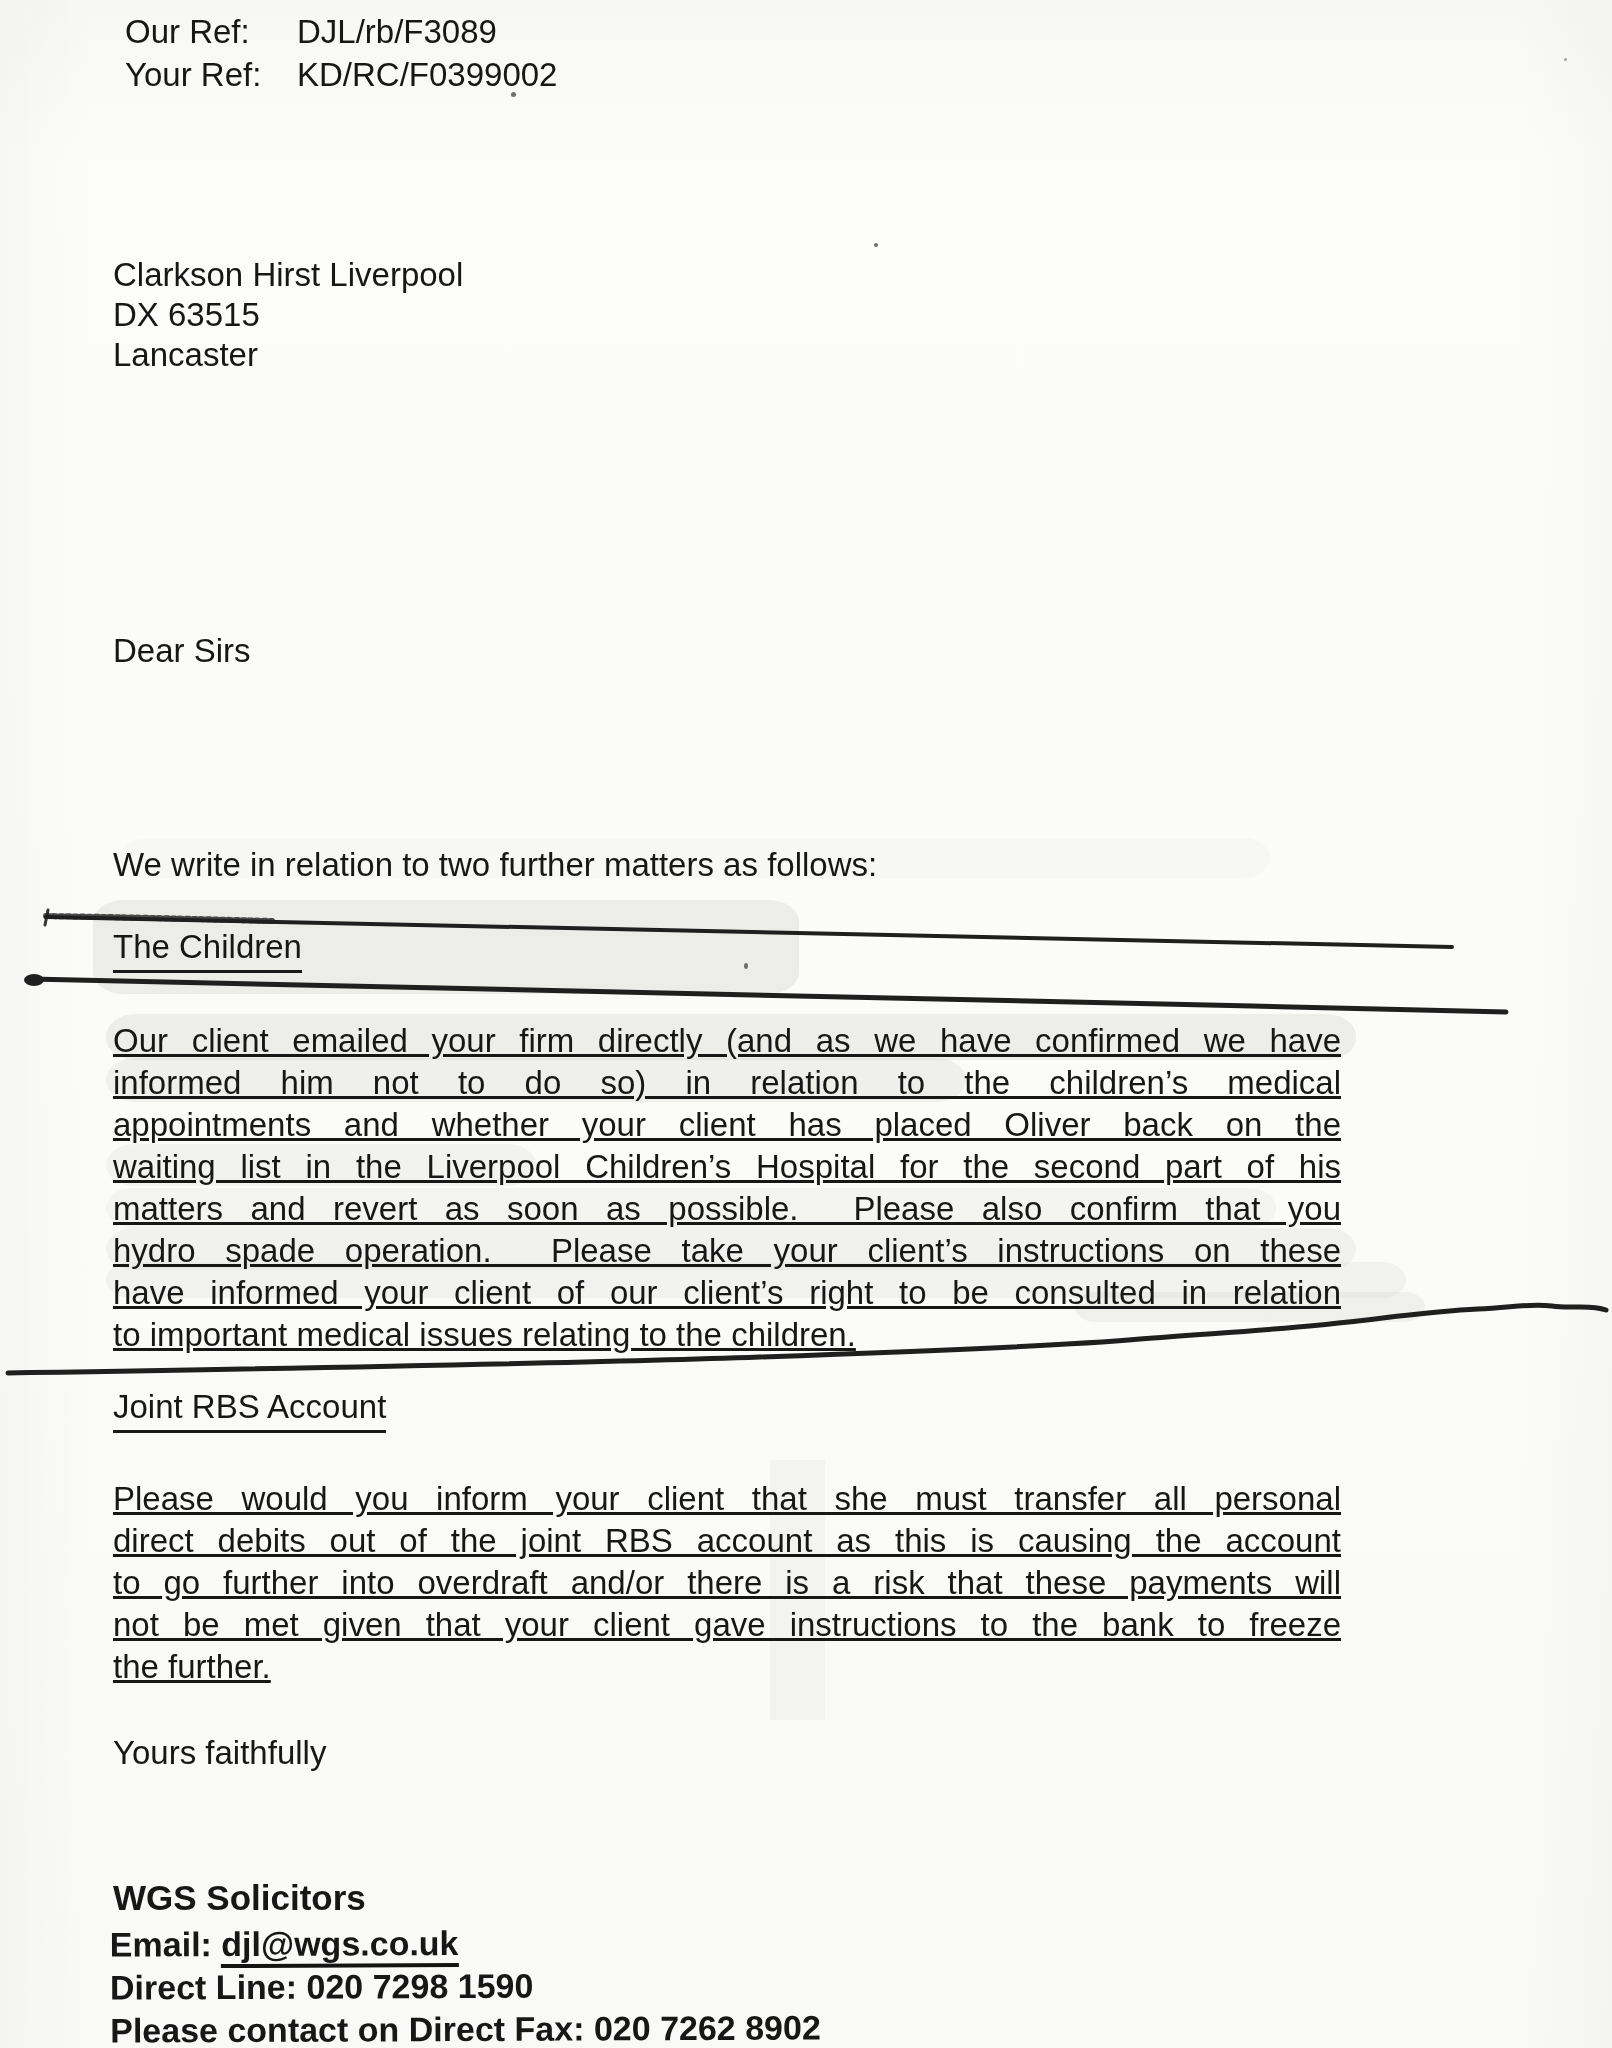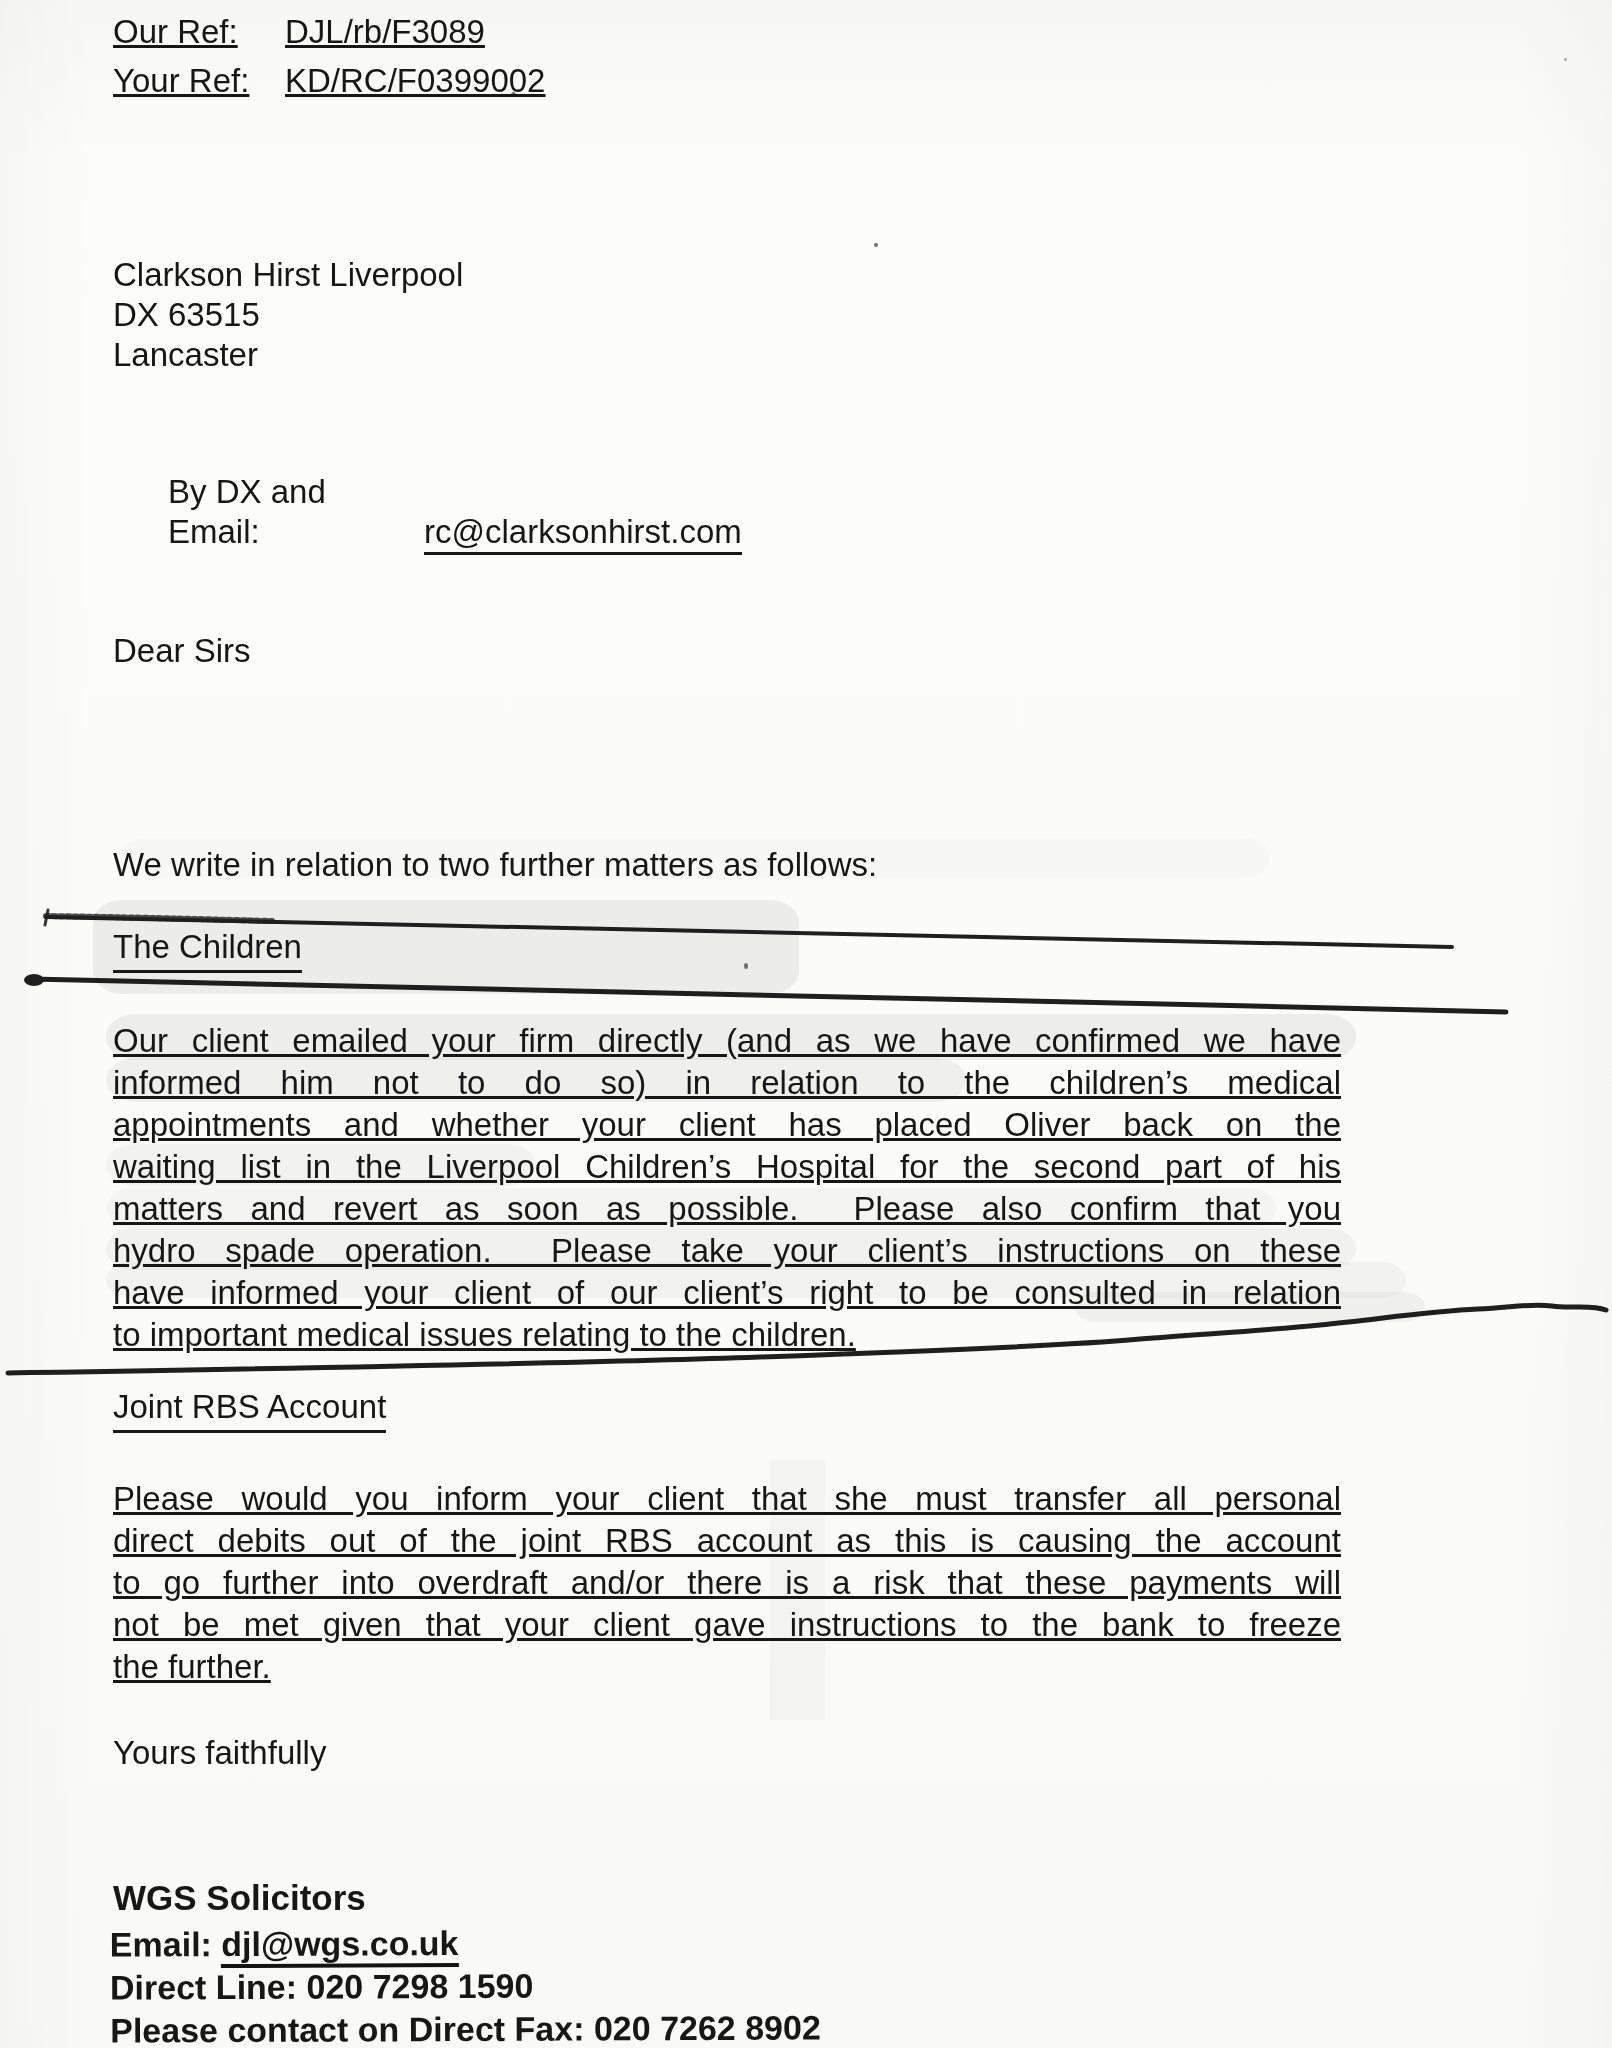--- a/index.html
+++ b/index.html
@@ -18,21 +18,21 @@
   .txt{font-size:33px;line-height:40px;white-space:pre-wrap;}
   .bold{font-weight:bold;}
   .layer-hl{position:absolute;inset:0;z-index:1;}
   .layer-txt{position:absolute;inset:0;z-index:2;}
   .layer-pen{position:absolute;inset:0;z-index:3;pointer-events:none;}
   .hl{position:absolute;background:#c9c9c5;border-radius:30px/22px;}
   .speck{position:absolute;background:#6f6f6c;border-radius:50%;}
   .streak{position:absolute;background:rgba(120,120,118,0.05);}
 
   
-  .refs{left:113px;top:12px;display:grid;grid-template-columns:172px auto;row-gap:9px;text-decoration:underline;}
+  .refs{left:125px;top:12px;display:grid;grid-template-columns:172px auto;row-gap:3px;}
 
   
   .recipient{left:113px;top:255px;}
   .recipient .txt{line-height:40px;}
 
   
   .delivery{left:113px;top:432px;}
   .delivery-label{display:inline-block;width:256px;}
   .u3{border-bottom:3px solid #191919;padding-bottom:2px;}
 
@@ -96,23 +96,20 @@
       <span class="txt">Your Ref:</span>
       <span class="txt">KD/RC/F0399002</span>
     </div>
 
     <div class="abs recipient">
       <div class="txt">Clarkson Hirst Liverpool</div>
       <div class="txt">DX 63515</div>
       <div class="txt">Lancaster</div>
     </div>
 
-    <div class="abs delivery txt">
-      <span class="delivery-label">By DX and Email:</span><span class="u3">rc@clarksonhirst.com</span>
-    </div>
 
 
     <div class="abs salutation txt">Dear Sirs</div>
 
 
     <div class="abs intro txt">We write in relation to two further matters as follows:</div>
 
     <div class="abs h1">
       <span class="heading">The Children</span>
     </div>

